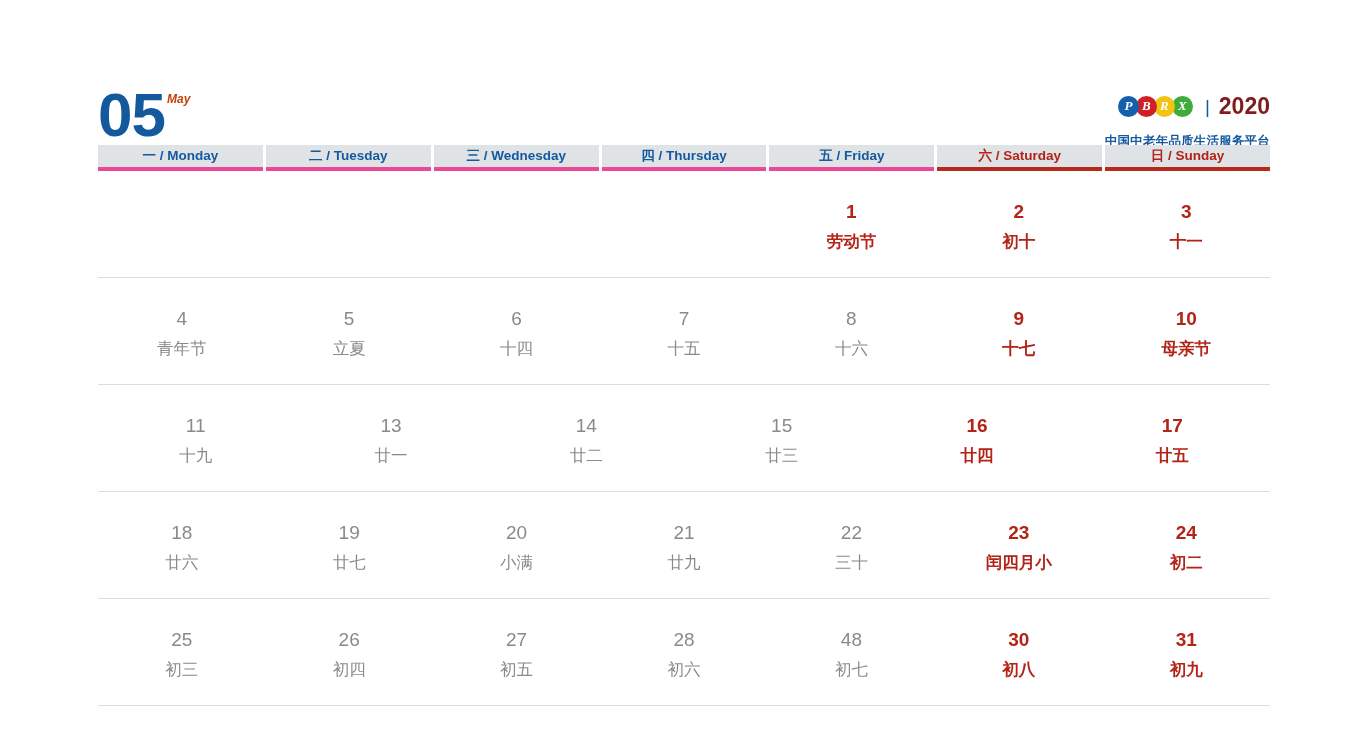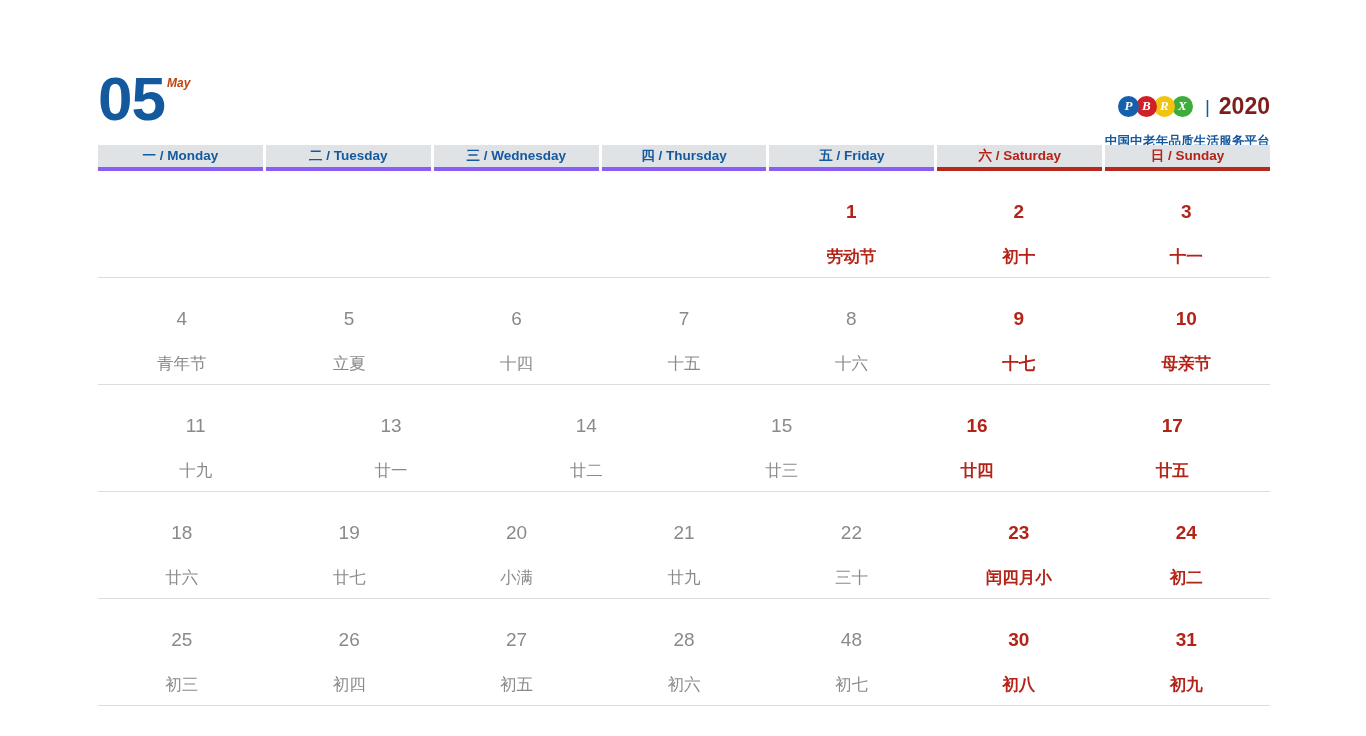--- a/index.html
+++ b/index.html
@@ -23,21 +23,21 @@
   .topbar {
     position: absolute;
     left: 98px;
     top: 70px;
     width: 1172px;
     height: 72px;
   }
   .month-block {
     position: absolute;
     left: 0;
-    top: 0;
+    top: 16px;
     display: flex;
     align-items: flex-start;
   }
   .month-num {
     font-family: "Liberation Sans", "DejaVu Sans", sans-serif;
     font-size: 62px;
     font-weight: bold;
     color: #14599e;
     line-height: 0.95;
     letter-spacing: -1px;
@@ -122,21 +122,21 @@
   }
   .wh-cell {
     flex: 1 1 0;
     background: #dfe3e6;
     height: 22px;
     line-height: 22px;
     text-align: center;
     font-size: 13.5px;
     font-weight: bold;
     color: #14599e;
-    border-bottom: 4px solid #8b5cf6;
+    border-bottom: 4px solid #ec4899;
     margin-right: 3px;
     box-sizing: content-box;
   }
   .wh-cell:last-child { margin-right: 0; }
   .wh-cell.weekend {
     color: #b32317;
     border-bottom-color: #b8291d;
   }
 
   .weeks { width: 100%; }
@@ -156,21 +156,21 @@
   .day-num {
     font-size: 19px;
     color: #8a8a8a;
     line-height: 1.35;
     font-family: "Liberation Sans", "DejaVu Sans", sans-serif;
   }
   .day-sub {
     font-size: 16.5px;
     color: #8a8a8a;
     line-height: 1.5;
-    margin-top: 19px;
+    margin-top: 4px;
     font-family: "Liberation Sans", "DejaVu Sans", sans-serif;
   }
   .day-cell.red .day-num,
   .day-cell.red .day-sub {
     color: #b32317;
     font-weight: bold;
   }
   .day-cell.empty .day-num,
   .day-cell.empty .day-sub { visibility: hidden; }
 </style>

